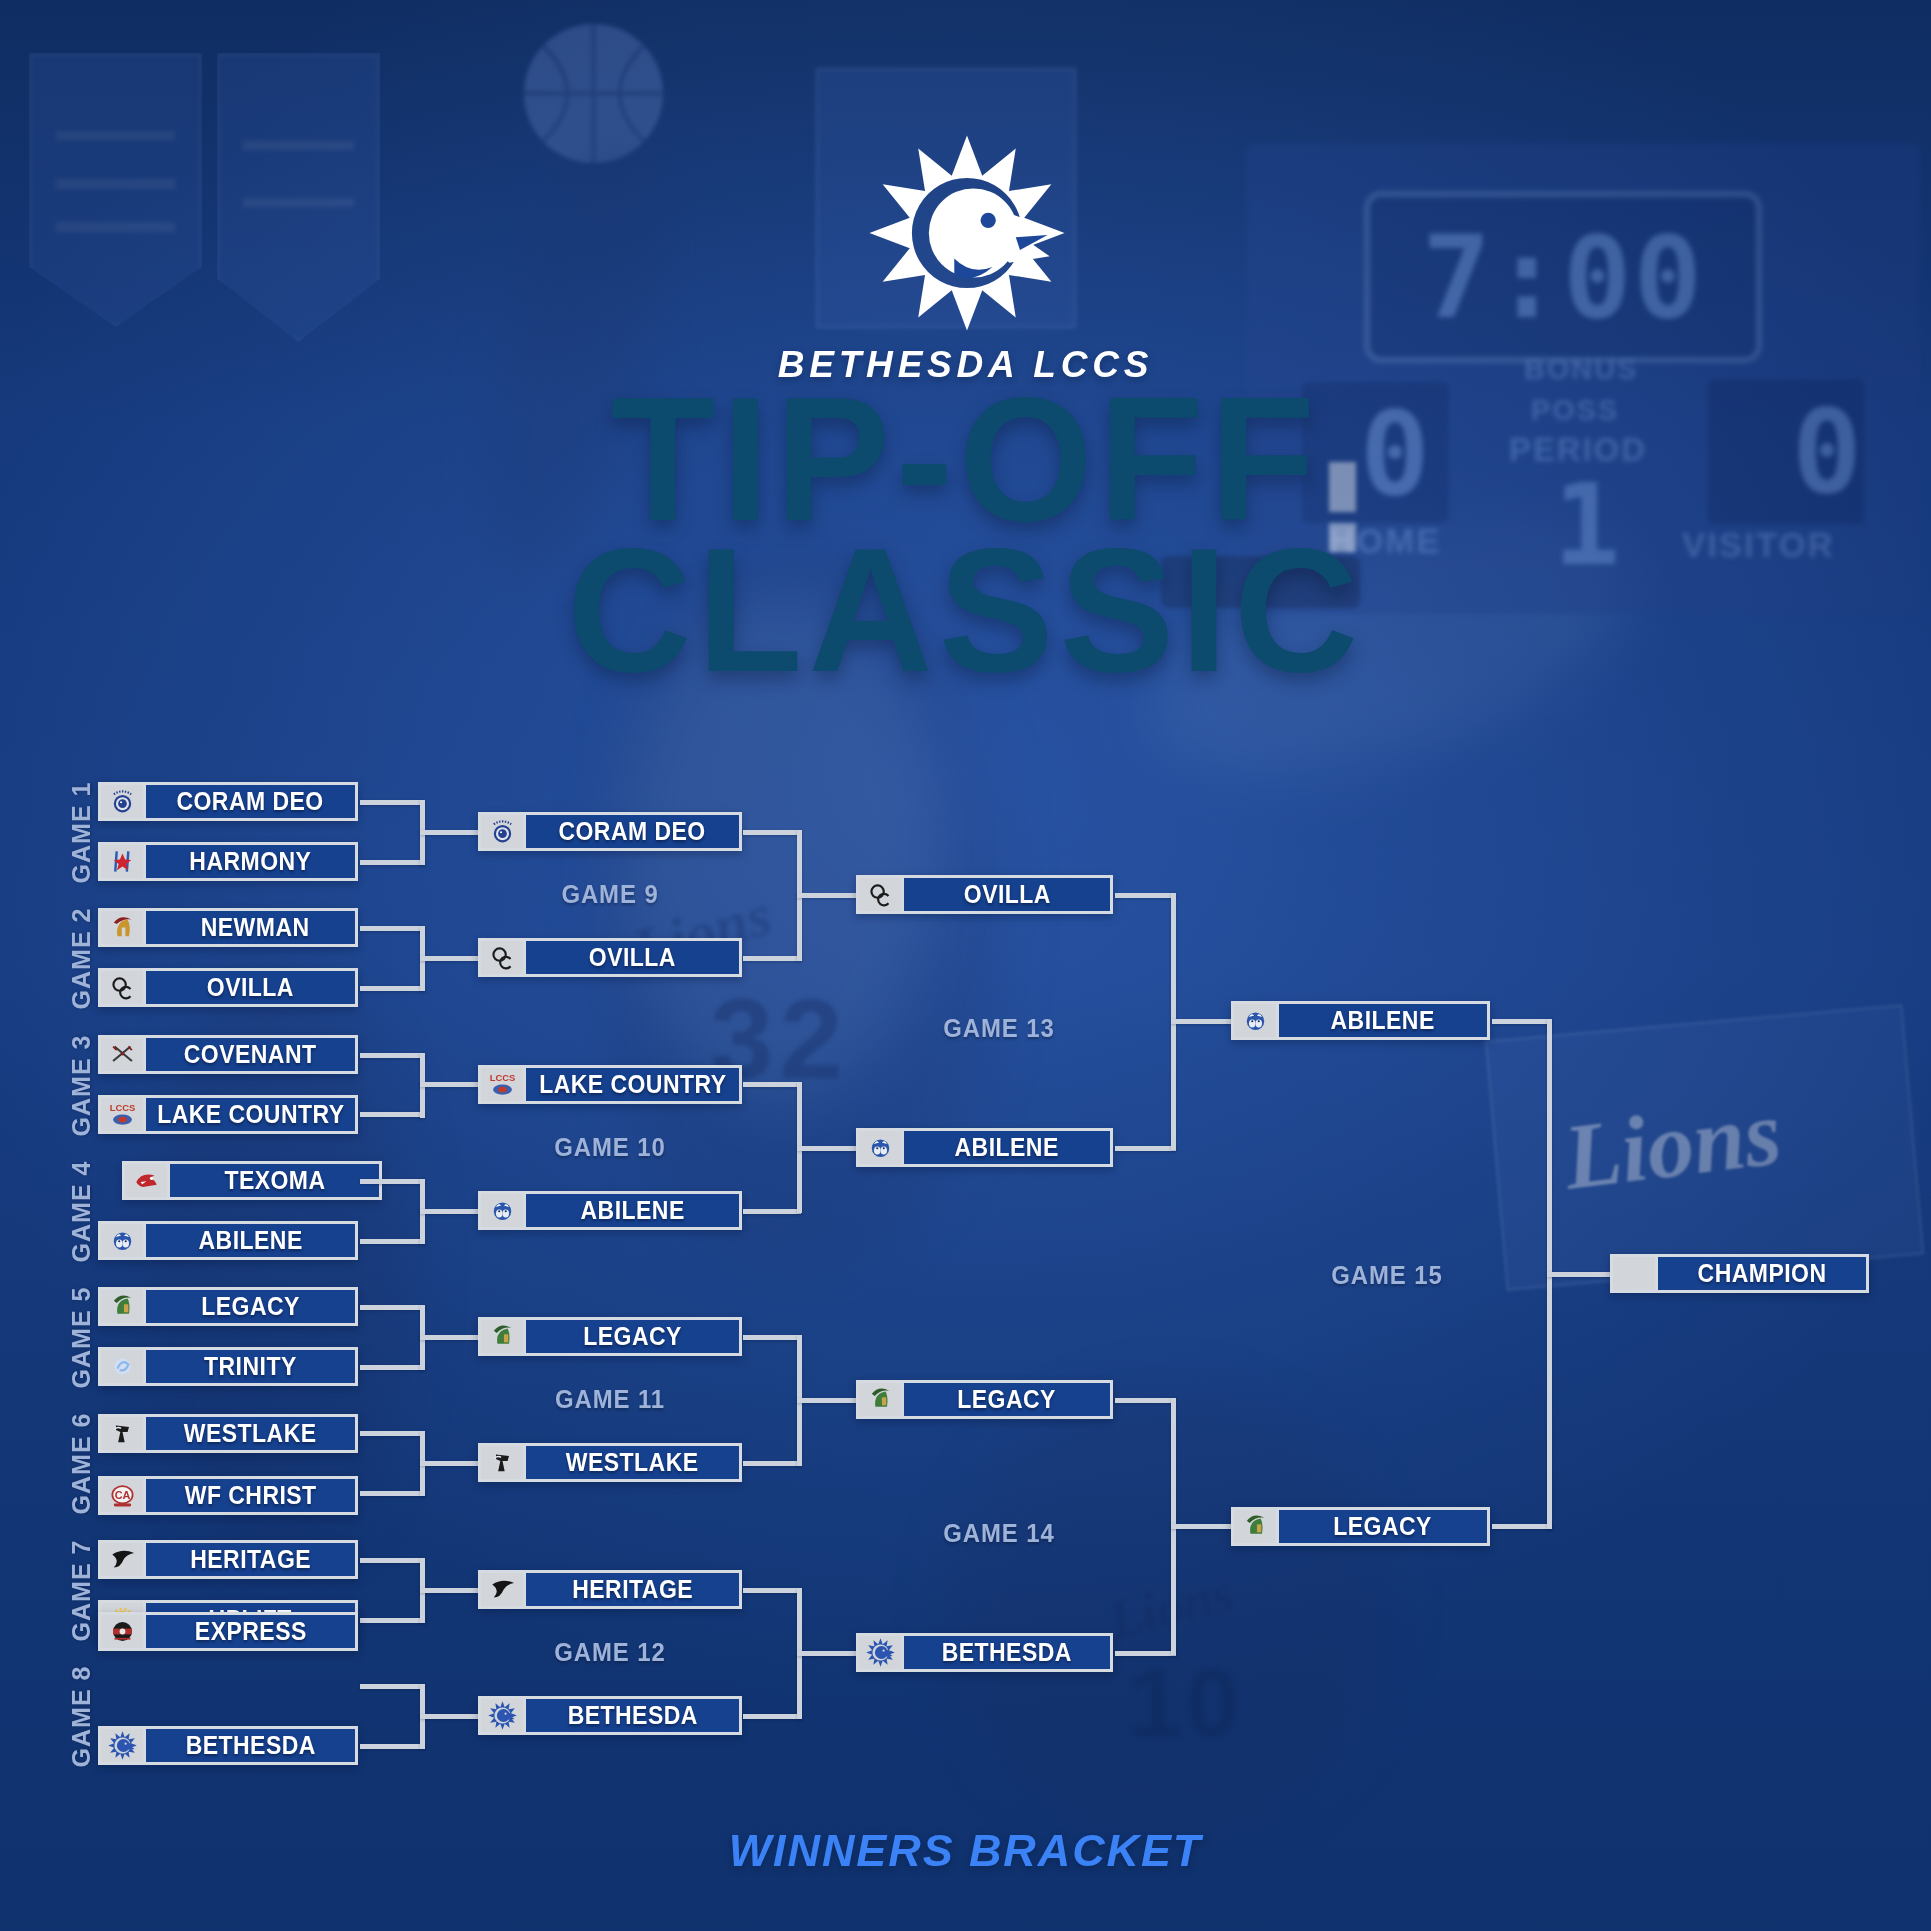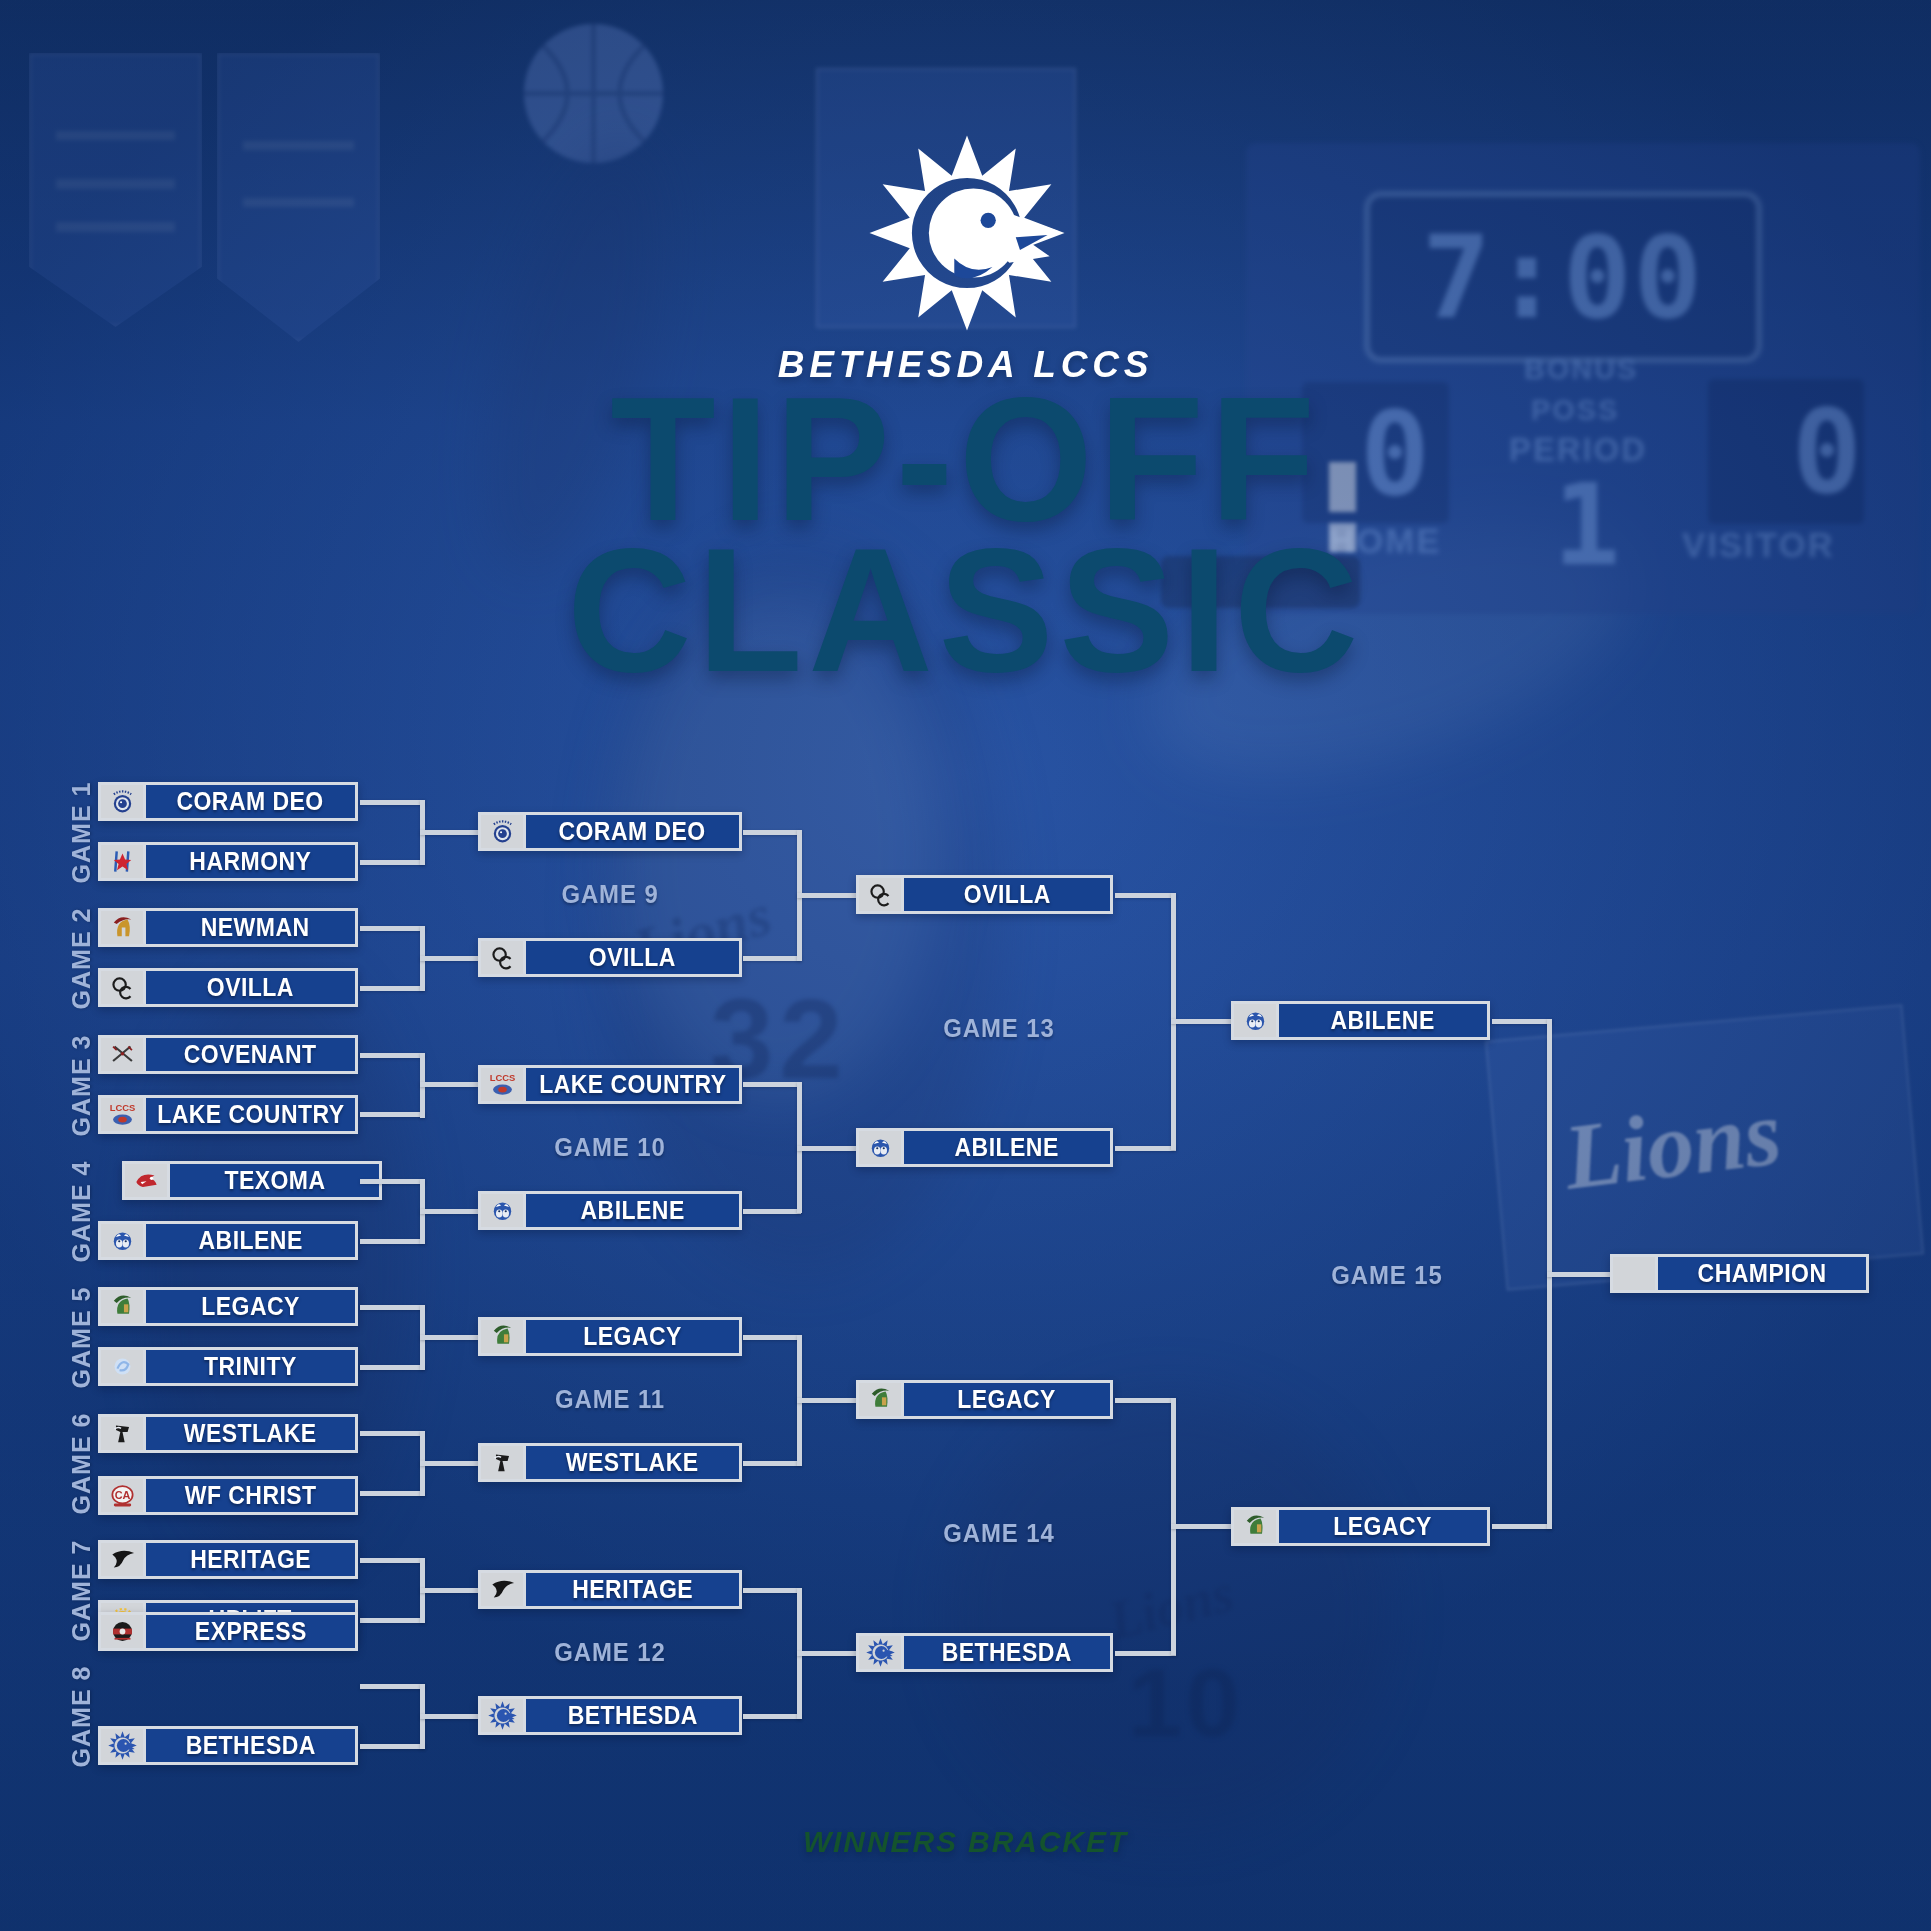--- a/index.html
+++ b/index.html
@@ -72,21 +72,21 @@
   .bline2{position:absolute;background:var(--line-gray,#ccd3dd);box-shadow:0 1px 2.9px rgba(3,15,45,0.25);}
   .glabel{position:absolute;width:212px;text-align:center;font-weight:bold;font-size:26px;
     color:var(--label-blue,#9fb3d9);letter-spacing:1px;transform:scaleX(0.92);
     text-shadow:0 1.9px 2.9px rgba(5,20,50,0.4);white-space:nowrap;}
   .vlabel{position:absolute;width:126px;height:39px;display:flex;align-items:center;justify-content:center;
     font-weight:bold;font-size:25px;color:var(--label-blue,#9fb3d9);letter-spacing:1px;
     transform:rotate(-90deg);text-shadow:0 1.9px 2.9px rgba(5,20,50,0.4);white-space:nowrap;}
 
   
   .footer{position:absolute;left:0;right:0;top:1825px;z-index:3;text-align:center;
-    font-style:italic;font-weight:bold;font-size:30px;color:#14532d;letter-spacing:1.9px;
+    font-style:italic;font-weight:bold;font-size:45px;color:#3b82f6;letter-spacing:1.9px;
     text-shadow:0 2.9px 7.7px rgba(5,20,50,0.35);}
 </style>
 </head>
 <body>
 
 <div class="bg">
   <div class="banner" style="left:29px;top:53px;width:169px;height:270px;">
     <div class="bline" style="top:28%;"></div>
     <div class="bline" style="top:46%;"></div>
     <div class="bline" style="top:62%;"></div>

